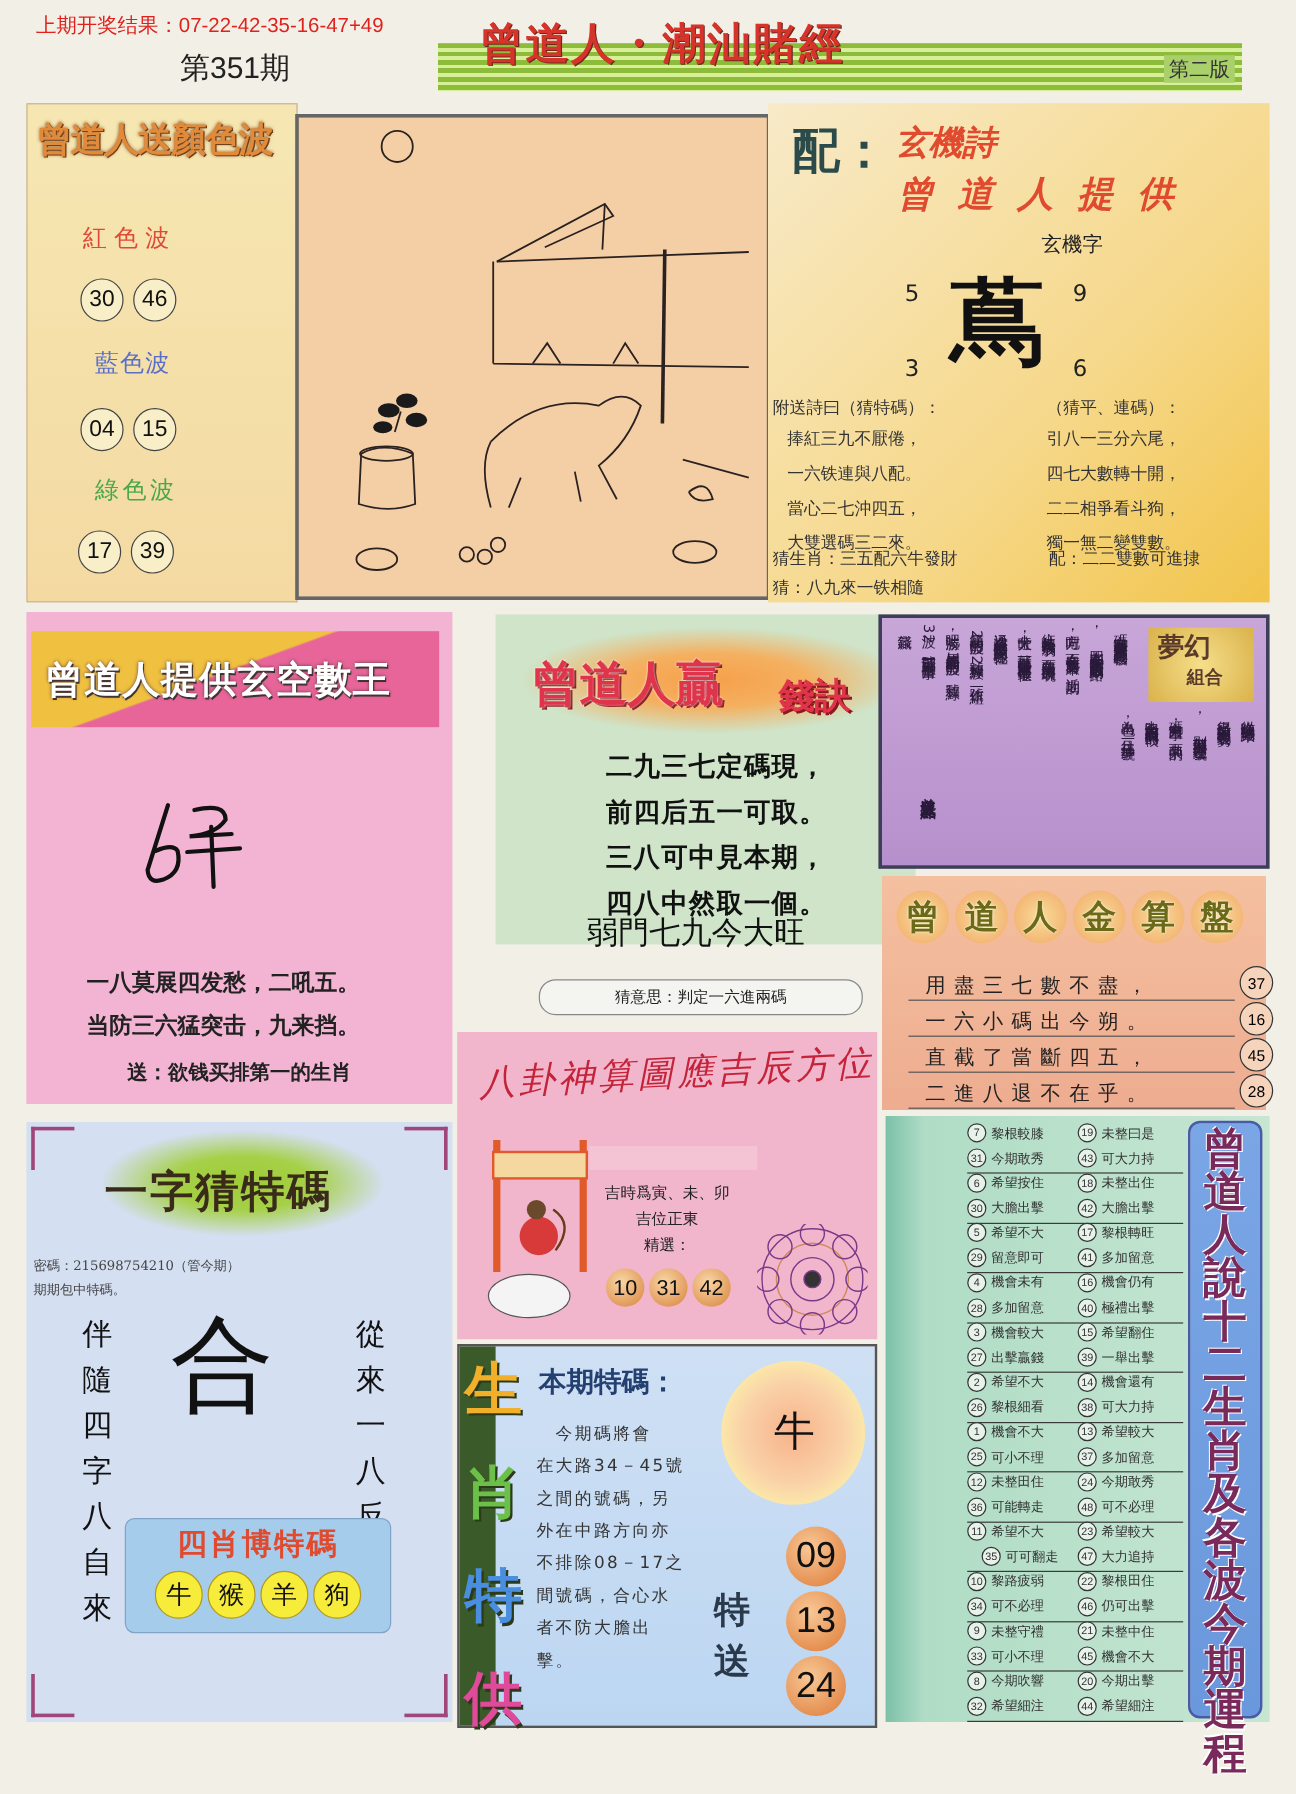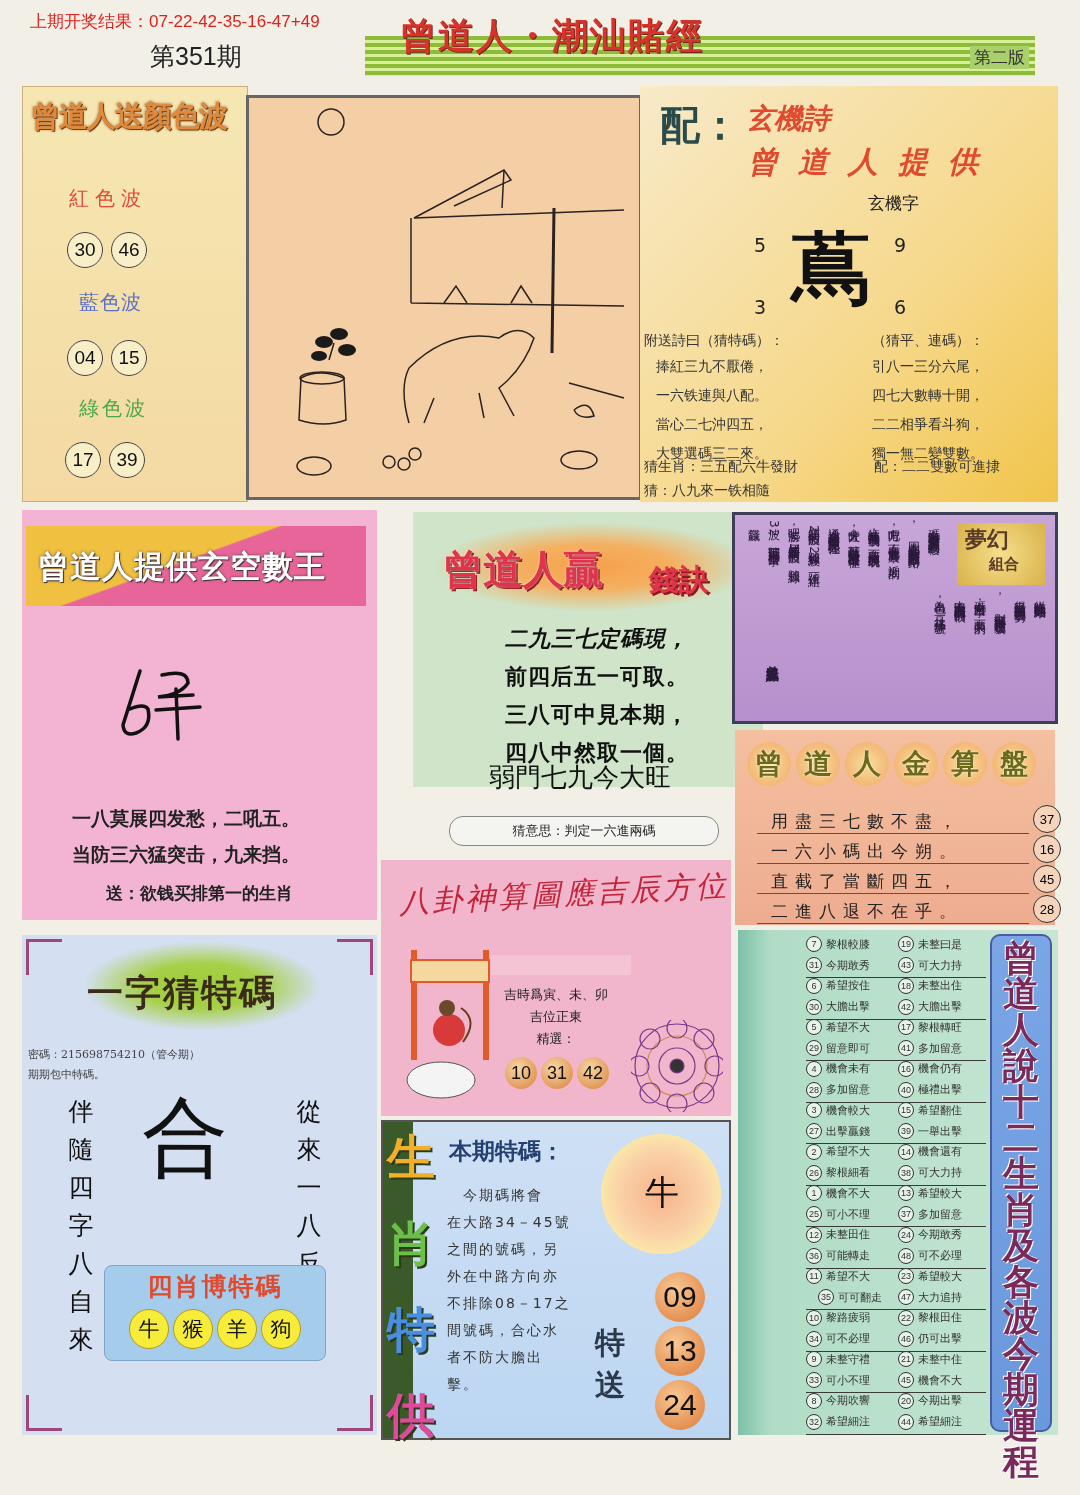--- a/index.html
+++ b/index.html
@@ -217,21 +217,21 @@
   <div class="abs xk-line" style="left:50px;top:296px;">一八莫展四发愁，二吼五。</div>
   <div class="abs xk-line" style="left:50px;top:332px;">当防三六猛突击，九来挡。</div>
   <div class="abs xk-line" style="left:84px;top:372px;font-size:17px;">送：欲钱买排第一的生肖</div>
 </div>
 
 <div class="abs" id="p-win">
   <div class="abs" id="win-burst"></div>
   <div class="abs" id="win-title">曾道人贏</div>
   <div class="abs" id="win-title-small">錢訣</div>
   <div class="abs" style="left:92px;top:112px;">
-    <div class="win-line" style="margin-bottom:8px;font-style:italic;">二九三七定碼現，</div>
+    <div class="win-line" style="margin-bottom:8px;">二九三七定碼現，</div>
     <div class="win-line" style="margin-bottom:8px;">前四后五一可取。</div>
     <div class="win-line" style="margin-bottom:8px;">三八可中見本期，</div>
     <div class="win-line">四八中然取一個。</div>
   </div>
   <div class="abs" style="left:76px;top:248px;font-size:26px;color:#111;">弱門七九今大旺</div>
   <div class="abs" id="win-tip">猜意思：判定一六進兩碼</div>
 </div>
 
 <div class="abs" id="p-purple">
   <div class="abs" id="purple-badge">

